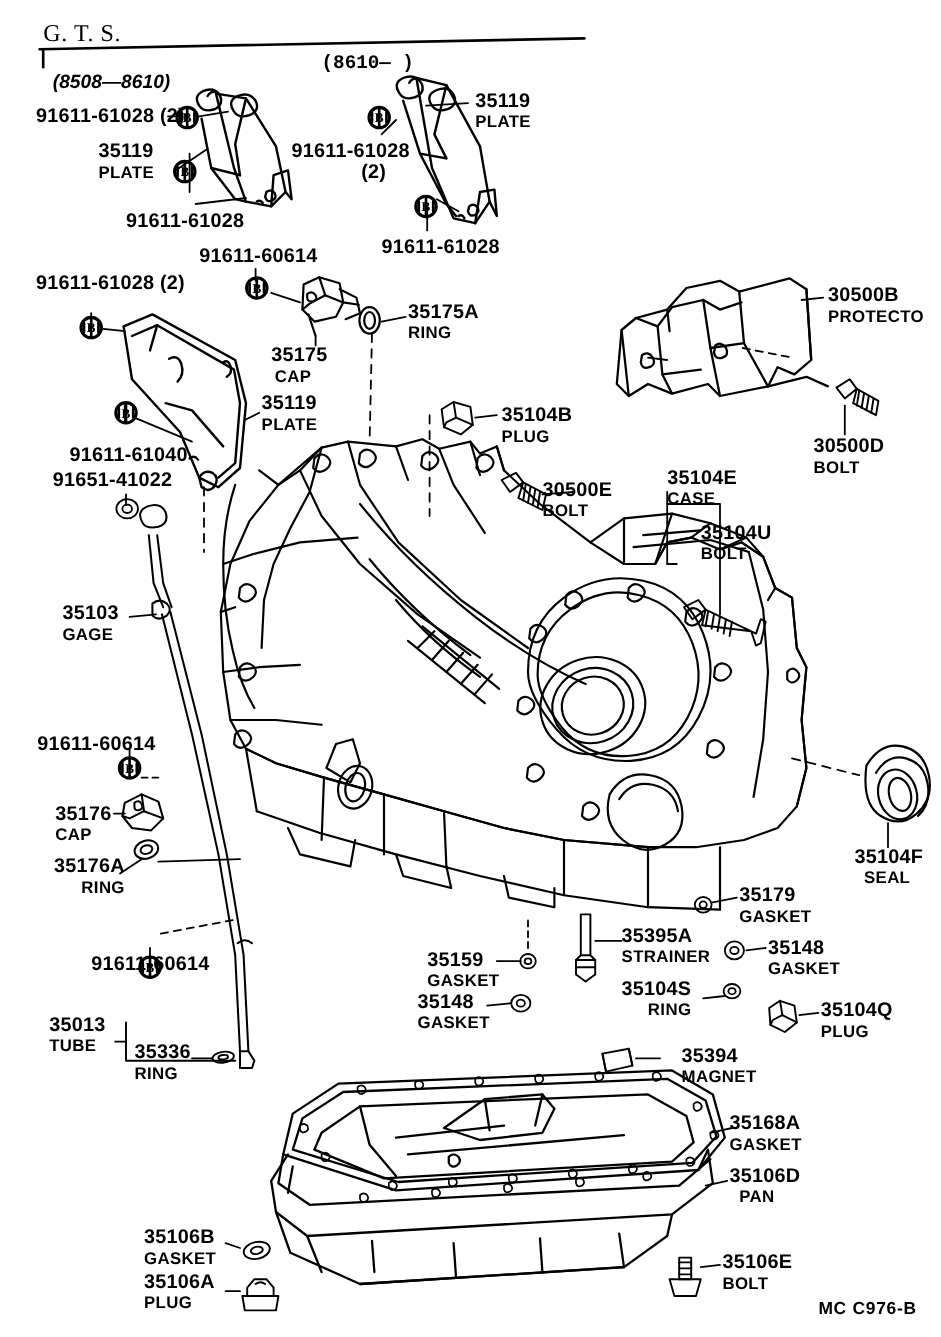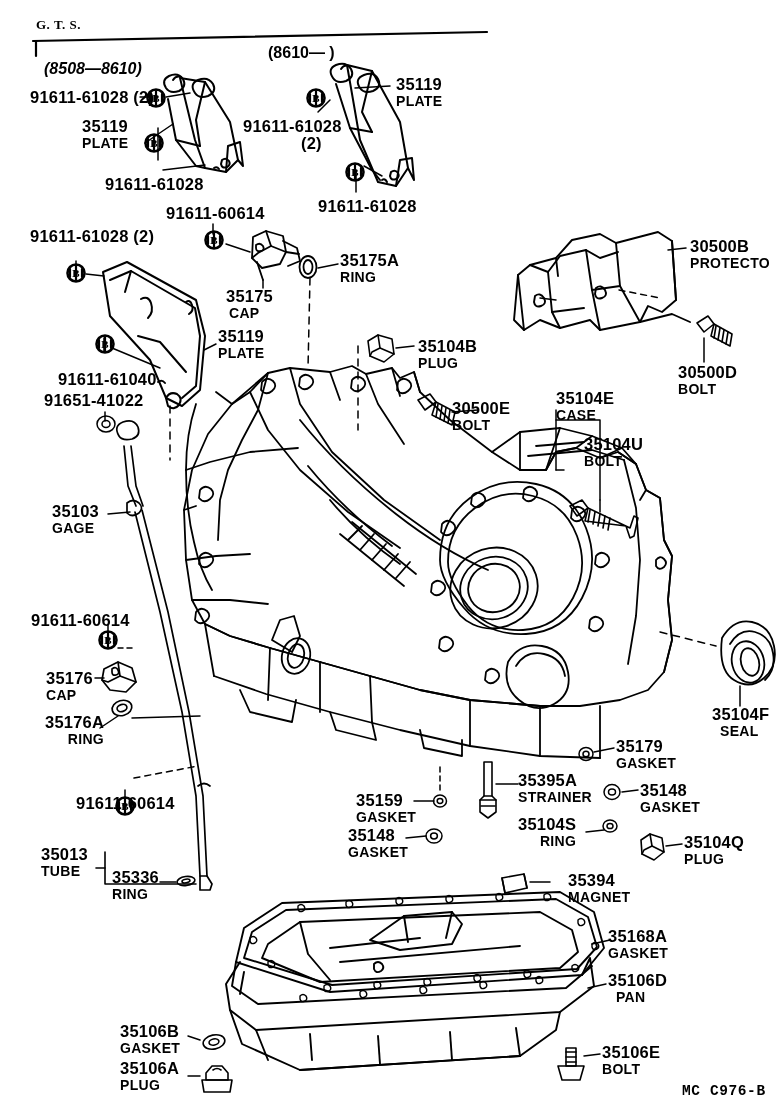--- a/index.html
+++ b/index.html
@@ -22,31 +22,31 @@
   }
   .dn{
     font-family:"Liberation Sans", sans-serif;
     font-weight:bold;
     font-size:14px;
     letter-spacing:0.3px;
     margin-top:1px;
   }
   .hdr{
     font-family:"Liberation Serif", serif;
-    font-weight:bold;
-    font-size:13px;
+    font-weight:normal;
+    font-size:20px;
     letter-spacing:0.5px;
   }
   .dates{
     font-family:"Liberation Sans", sans-serif;
     font-weight:bold;
     font-size:16px;
   }
   .code{
-    font-family:Liberation Mono, monospace;
+    font-family:Liberation Sans, sans-serif;
     font-weight:bold;
     font-size:14.5px;
     letter-spacing:0.6px;
   }
 </style>
 </head>
 <body>
 
 <div id="sheet">
 
@@ -510,21 +510,21 @@
       <text x="214" y="244">B</text>
       <text x="76" y="277">B</text>
       <text x="105" y="348">B</text>
       <text x="108" y="644">B</text>
       <text x="125" y="810">B</text>
     </g>
   </svg>
 
   <div class="lbl hdr" style="left:36px;top:18px;">G. T. S.</div>
   <div class="lbl dates" style="left:44px;top:61px;font-style:italic;">(8508—8610)</div>
-  <div class="lbl dates" style="left:268px;top:45px;">(8610—        )</div>
+  <div class="lbl dates" style="left:268px;top:45px;font-family:Liberation Mono, monospace;">(8610—        )</div>
 
   <div class="lbl" style="left:30px;top:89px;">
     <div class="pn">91611-61028 (2)</div>
   </div>
 
   <div class="lbl" style="left:82px;top:118px;">
     <div class="pn">35119</div>
     <div class="dn">PLATE</div>
   </div>
 

